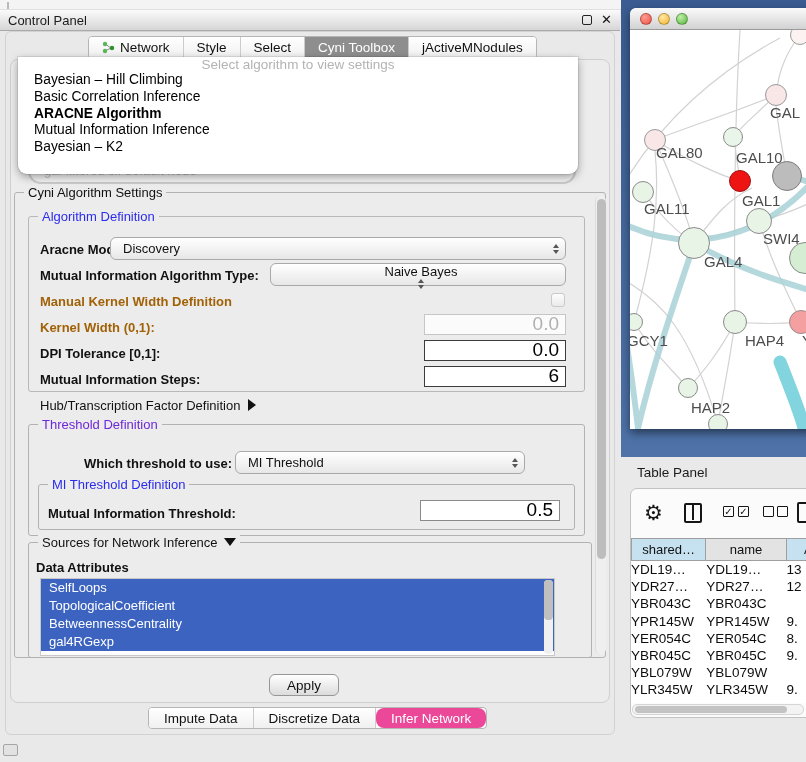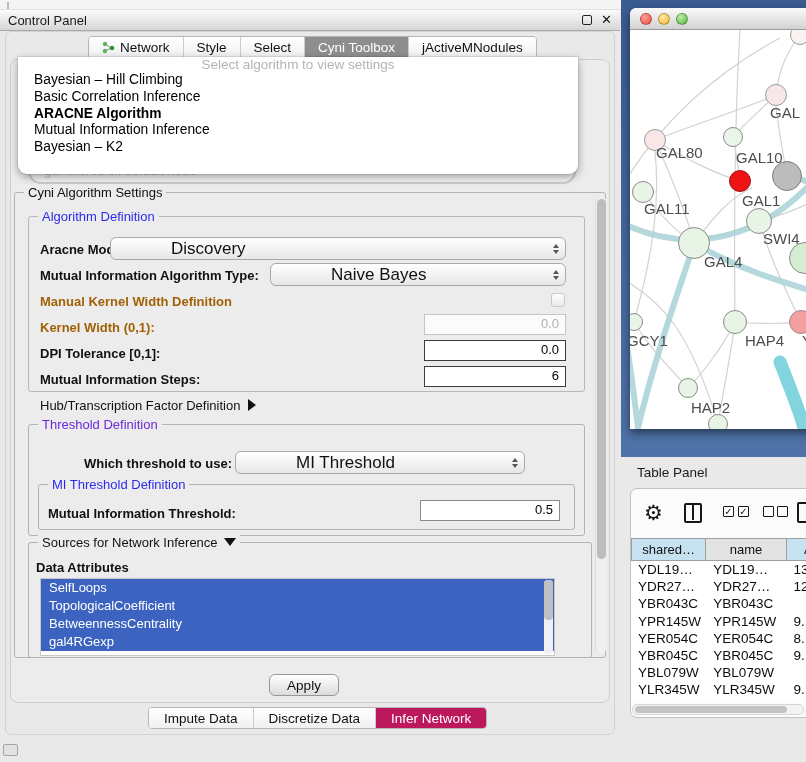--- a/index.html
+++ b/index.html
@@ -48,27 +48,27 @@
   .legend { position:absolute; top:-8px; left:9px; background:#ececec; padding:0 4px; font-size:13px; color:#111; white-space:nowrap;}
   .legend.blue { color:#2b2bee; }
   .legend.green { color:#6d28d9; }
 
   .lbl { position:absolute; font-weight:bold; font-size:13px; color:#111; white-space:nowrap;}
   .lbl.plain { font-weight:normal; }
   .lbl.dis { color:#a16207;text-align:center; }
 
   .combo { position:absolute; height:23px; border:1px solid #a9a9a9; border-radius:6px;
     background:linear-gradient(#ffffff,#e7e7e7); display:flex; align-items:center; padding:0 6px 0 12px; }
-  .combo .val { flex:1; font-size:17px; color:#111;margin-left:48px; }
+  .combo .val { flex:1; font-size:13px; color:#111; }
   .spin { display:flex; flex-direction:column; gap:2px; align-items:center; }
   .spin .up { width:0;height:0;border-left:3.5px solid transparent;border-right:3.5px solid transparent;border-bottom:4px solid #555;}
   .spin .dn { width:0;height:0;border-left:3.5px solid transparent;border-right:3.5px solid transparent;border-top:4px solid #555;}
 
   .field { position:absolute; height:21px; background:#fff; border:1.5px solid #3c3c3c;
-    text-align:right; padding:0 6px; line-height:18px; font-size:13px; color:#000; }
+    text-align:right; padding:0 6px; line-height:18px; font-size:19px; color:#000; }
   .field.dis { border:1px solid #c6c6c6; background:#fbfbfb; color:#b0b0b0; }
   .field.mid { border:1px solid #8a8a8a; }
 
   .checkbox { position:absolute; width:14px; height:14px; border:1px solid #c9c9c9; border-radius:3px;
     background:linear-gradient(#fdfdfd,#eaeaea); }
 
   .tri-right { display:inline-block; width:0; height:0; border-top:6px solid transparent;
     border-bottom:6px solid transparent; border-left:8px solid #111; margin-left:8px; vertical-align:-1px;}
   .tri-down { display:inline-block; width:0; height:0; border-left:6px solid transparent;
     border-right:6px solid transparent; border-top:8px solid #111; margin-left:6px; vertical-align:1px;}
@@ -83,21 +83,21 @@
   .scroll-v .th { position:absolute; left:1px; top:3px; width:9px; height:360px; background:#bdbdbd; border-radius:5px; }
 
   .btn { position:absolute; height:22px; border:1px solid #979797; border-radius:6px;
     background:linear-gradient(#ffffff,#dcdcdc); font-size:13.5px; display:flex; align-items:center; justify-content:center;}
 
   .btabs { position:absolute; left:148px; top:707px; height:22px; display:flex;
     border:1px solid #b5b5b5; border-radius:4px; overflow:hidden; background:#fdfdfd; }
   .btab { display:flex; align-items:center; padding:0 15px; font-size:13.5px;
     background:linear-gradient(#ffffff,#f0f0f0); border-right:1px solid #ccc; }
   .btab:last-child{border-right:none;}
-  .btab.sel { background:#be185d; color:#fff; }
+  .btab.sel { background:#ec4899; color:#fff;border-radius:8px; }
 
   .mini-icon { position:absolute; left:3px; top:744px; width:15px; height:12px;
     border:1px solid #a5a5a5; border-radius:2px; background:#e2e2e2; }
 
   
   .desktop { position:absolute; left:621px; top:0; width:185px; height:457px;
     background:linear-gradient(#3a5c92,#4f73a9); }
   .netwin { position:absolute; left:630px; top:8px; width:200px; height:421px;
     border-radius:6px 6px 0 0; box-shadow:0 4px 10px rgba(0,0,0,.5); background:#fff; overflow:hidden;}
   .net-titlebar { position:absolute; left:0; top:0; width:100%; height:22px;
@@ -124,21 +124,21 @@
   .doc-icon { position:absolute; left:167px; top:2px; width:16px; height:21px; border:2.5px solid #161616; border-radius:2px; background:#fbfbfb;}
   .tbl { position:absolute; left:631px; top:538px; width:200px; }
   .thead { display:flex; height:23px; }
   .th-cell { border:1px solid #9f9f9f; border-left:none; height:23px; display:flex; align-items:center; justify-content:center;
     background:#e3e3e3; font-size:13px; color:#111; }
   .th-cell:first-child{ border-left:1px solid #9f9f9f; }
   .th-cell.hl { background:#c6e2f0; }
   .c1 { width:78px; } .c2 { width:83px; } .c3 { width:46px; }
   .tbody { height:142px; overflow:hidden; background:#fff; }
   .trow { display:flex; height:17.2px; line-height:17.2px; }
-  .td { padding-left:7px; font-size:13.5px; color:#0d0d0d; white-space:nowrap; overflow:hidden;}
+  .td { font-size:13.5px; color:#0d0d0d; white-space:nowrap; overflow:hidden;}
   .hscroll { position:absolute; left:632px; top:704px; width:172px; height:11px; background:#f3f3f3;
     border:1px solid #d5d5d5; border-radius:5px;}
   .hscroll .th { position:absolute; left:2px; top:1px; width:152px; height:7px; background:#c3c3c3; border-radius:4px;}
 </style>
 </head>
 <body>
 
 <div class="stage">
 
   <div class="top-strip">
@@ -206,21 +206,21 @@
   </div>
   <div class="lbl" style="left:40px; top:242px;">Aracne Mode:</div>
   <div class="combo" style="left:110px; top:237px; width:456px;">
     <span class="val">Discovery</span>
     <span class="spin">
         <span class="up"></span>
         <span class="dn"></span>
       </span>
   </div>
   <div class="lbl" style="left:40px; top:268px;">Mutual Information Algorithm Type:</div>
-  <div class="combo" style="left:270px; top:263px; width:296px;">
+  <div class="combo" style="left:270px; top:263px; width:296px;flex-direction:column;">
     <span class="val">Naive Bayes</span>
     <span class="spin">
         <span class="up"></span>
         <span class="dn"></span>
       </span>
   </div>
   <div class="lbl dis" style="left:40px; top:294px;">Manual Kernel Width Definition</div>
   <div class="checkbox" style="left:551px; top:293px;"></div>
   <div class="lbl dis" style="left:40px; top:320px;">Kernel Width (0,1):</div>
   <div class="field dis" style="left:424px; top:314px; width:142px;">0.0</div>

